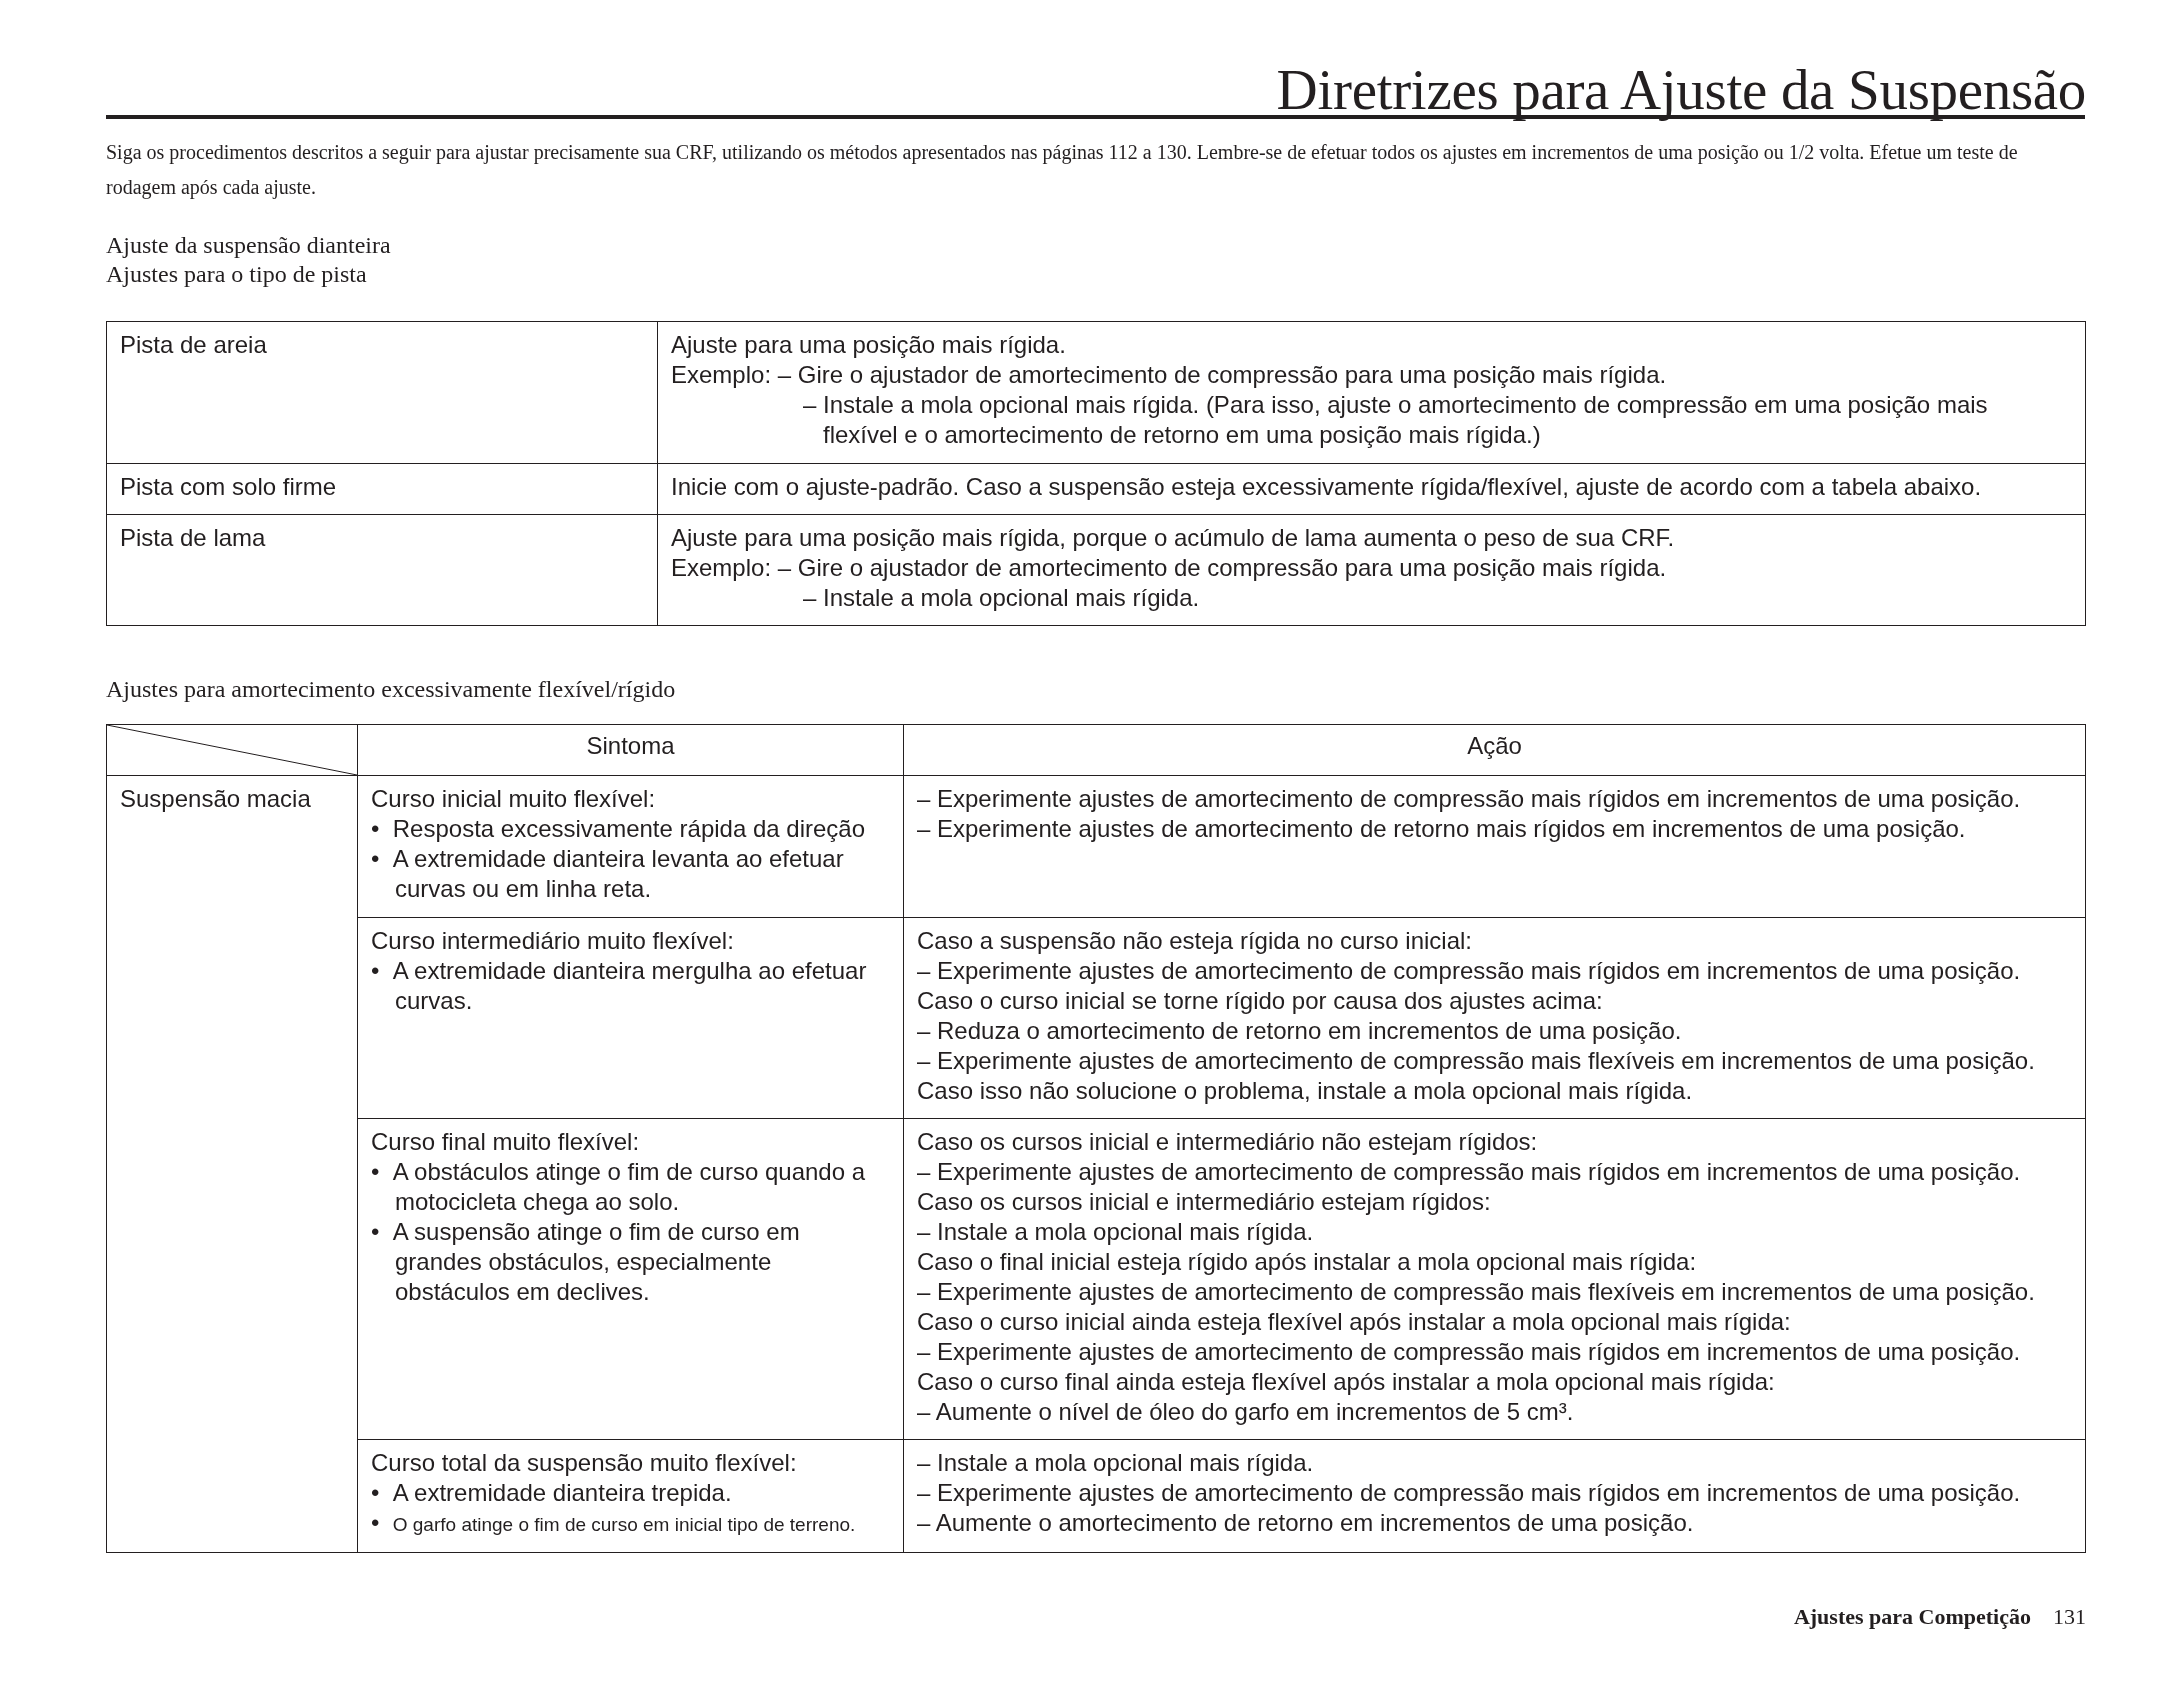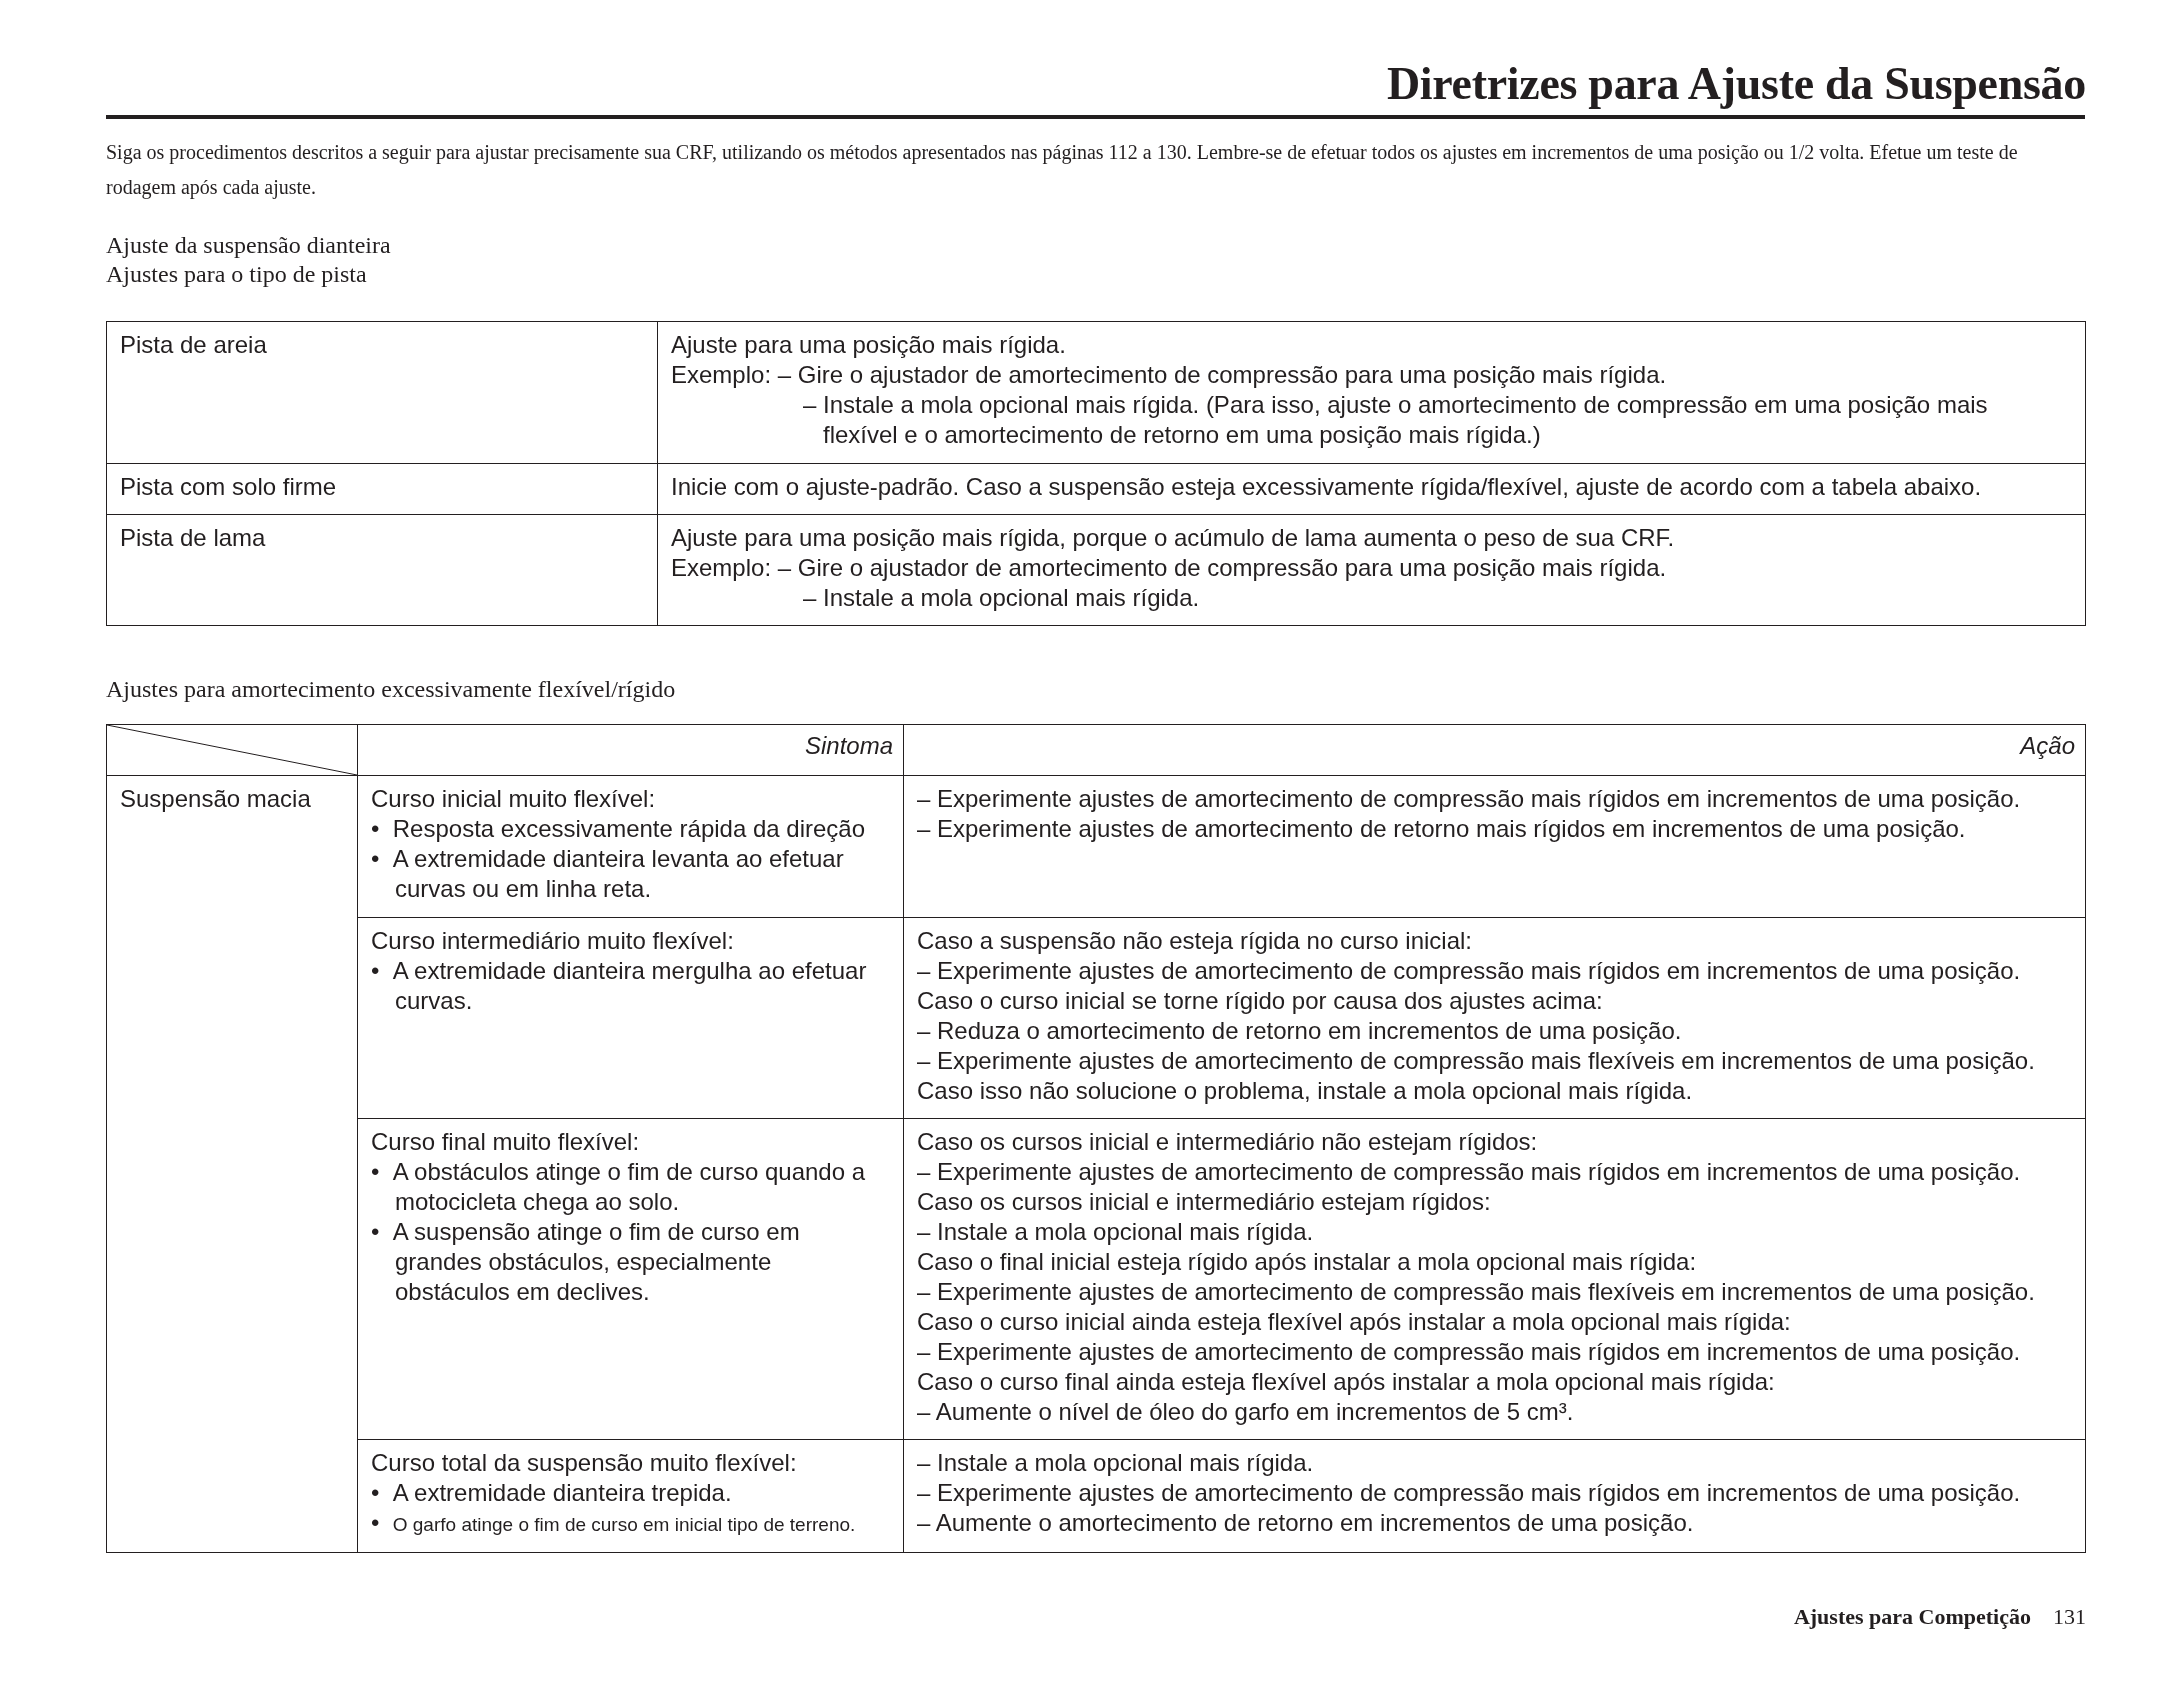--- a/index.html
+++ b/index.html
@@ -1,27 +1,27 @@
 <!DOCTYPE html>
 <html><head>
 <meta charset="utf-8">
 <style>
   html, body { margin:0; padding:0; background:#fff; }
   body { width:2178px; height:1683px; position:relative; overflow:hidden; color:#231f20; }
   .serif { font-family: "Liberation Serif", "DejaVu Serif", serif; }
   .sans { font-family: "Liberation Sans", "DejaVu Sans", sans-serif; }
-  #title { position:absolute; right:92px; top:57px; font-size:46px; font-weight:bold; letter-spacing:-0.3px; }
+  #title { position:absolute; right:92px; top:57px; font-size:57px; font-weight:normal; letter-spacing:-0.3px; }
   #rule { position:absolute; left:106px; width:1979px; top:115px; height:4px; background:#231f20; }
   #intro { position:absolute; left:106px; top:135px; width:1980px; font-size:20px; line-height:35px; }
   .label { position:absolute; left:106px; font-size:24px; line-height:30px;font-family:Liberation Serif, serif; }
   table { position:absolute; left:106px; width:1980px; border-collapse:collapse; font-family:"Liberation Sans","DejaVu Sans",sans-serif; font-size:24px; line-height:30px; }
   td { border:1.5px solid #231f20; vertical-align:top; padding:8px 13px 12px 13px; }
   #t1 { top:321px; }
   #t2 { top:724px; }
-  .hdr td { text-align:right; padding:6px 10px 8px; height:36px;font-style:italic; }
+  .hdr td { text-align:center; padding:6px 10px 8px; height:36px; }
   .diag { position:relative; padding:0; }
   .diag svg { position:absolute; left:0; top:0; width:100%; height:100%; }
   .line { display:block; }
   .ind { display:block; padding-left:132px; }
   .ind2 { display:block; padding-left:152px; }
   .bul { display:block; padding-left:24px; text-indent:-24px; }
   .dash { display:block; padding-left:28px; text-indent:-28px; }
   .small { font-size:19px; }
   #footer { position:absolute; right:92px; top:1604px; font-size:22px; }
   #footer b { margin-right:22px; }

